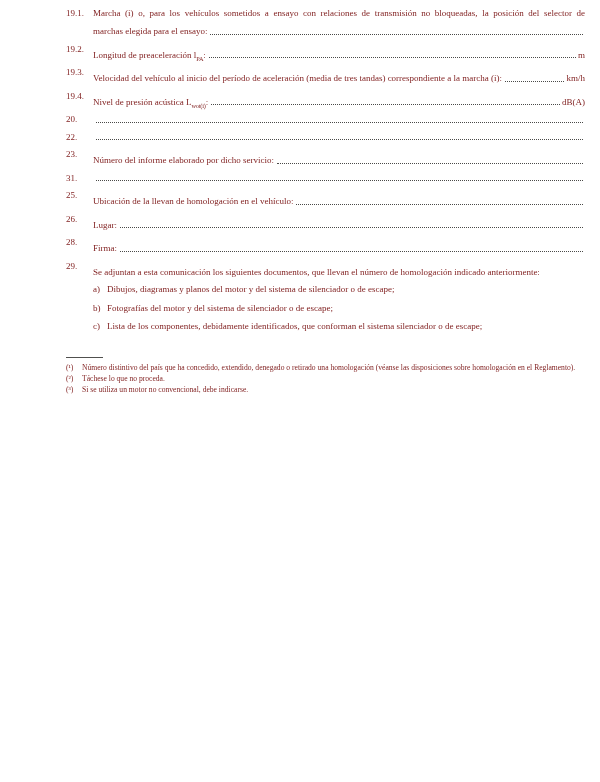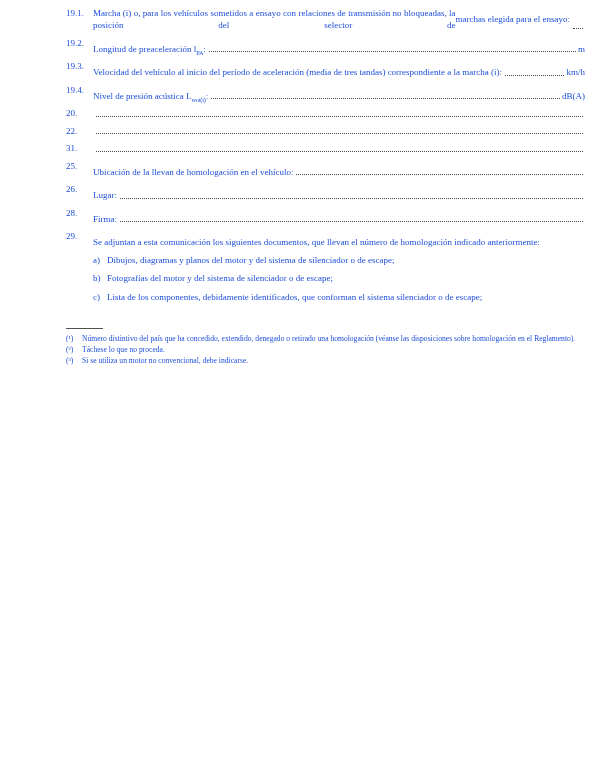--- a/index.html
+++ b/index.html
@@ -2,34 +2,34 @@
 <html><head>
 <meta charset="utf-8">
 <style>
   html, body { margin: 0; padding: 0; background: #fff; }
   .page {
     position: relative;
     width: 600px;
     height: 782px;
     background: #ffffff;
     font-family: "Liberation Serif", serif;
-    color: #1d4ed8;
+    color: #7f1d1d;
     box-sizing: border-box;
     padding: 7px 15px 0 66px;
     overflow: hidden;
   }
   .row {
     display: flex;
     font-size: 9px;
     line-height: 12px;
     margin-bottom: 5.5px;
   }
   .num { width: 27px; flex-shrink: 0; }
   .content { flex: 1; min-width: 0; display: flex; align-items: baseline; }
-  .content.col { flex-direction: row; align-items: stretch; }
+  .content.col { flex-direction: column; align-items: stretch; }
   .txt { white-space: nowrap; margin-top: 6px; }
   .justline { text-align: justify; text-align-last: justify; white-space: normal; }
   .line2 { display: flex; align-items: baseline; }
   .leader {
     flex: 1;
     min-width: 10px;
     height: 0;
     align-self: flex-end;
     border-bottom: 1px dotted #4a4a48;
     margin: 0 2px 2.5px 3px;
@@ -108,20 +108,27 @@
   </div>
 
 
   <div class="row">
     <span class="num">22.</span>
     <div class="content">
       <span class="leader"></span>
     </div>
   </div>
 
+  <div class="row">
+    <span class="num">23.</span>
+    <div class="content">
+      <span class="txt">Número del informe elaborado por dicho servicio:</span>
+      <span class="leader"></span>
+    </div>
+  </div>
 
   <div class="row">
     <span class="num">31.</span>
     <div class="content">
       <span class="leader"></span>
     </div>
   </div>
 
   <div class="row">
     <span class="num">25.</span>

